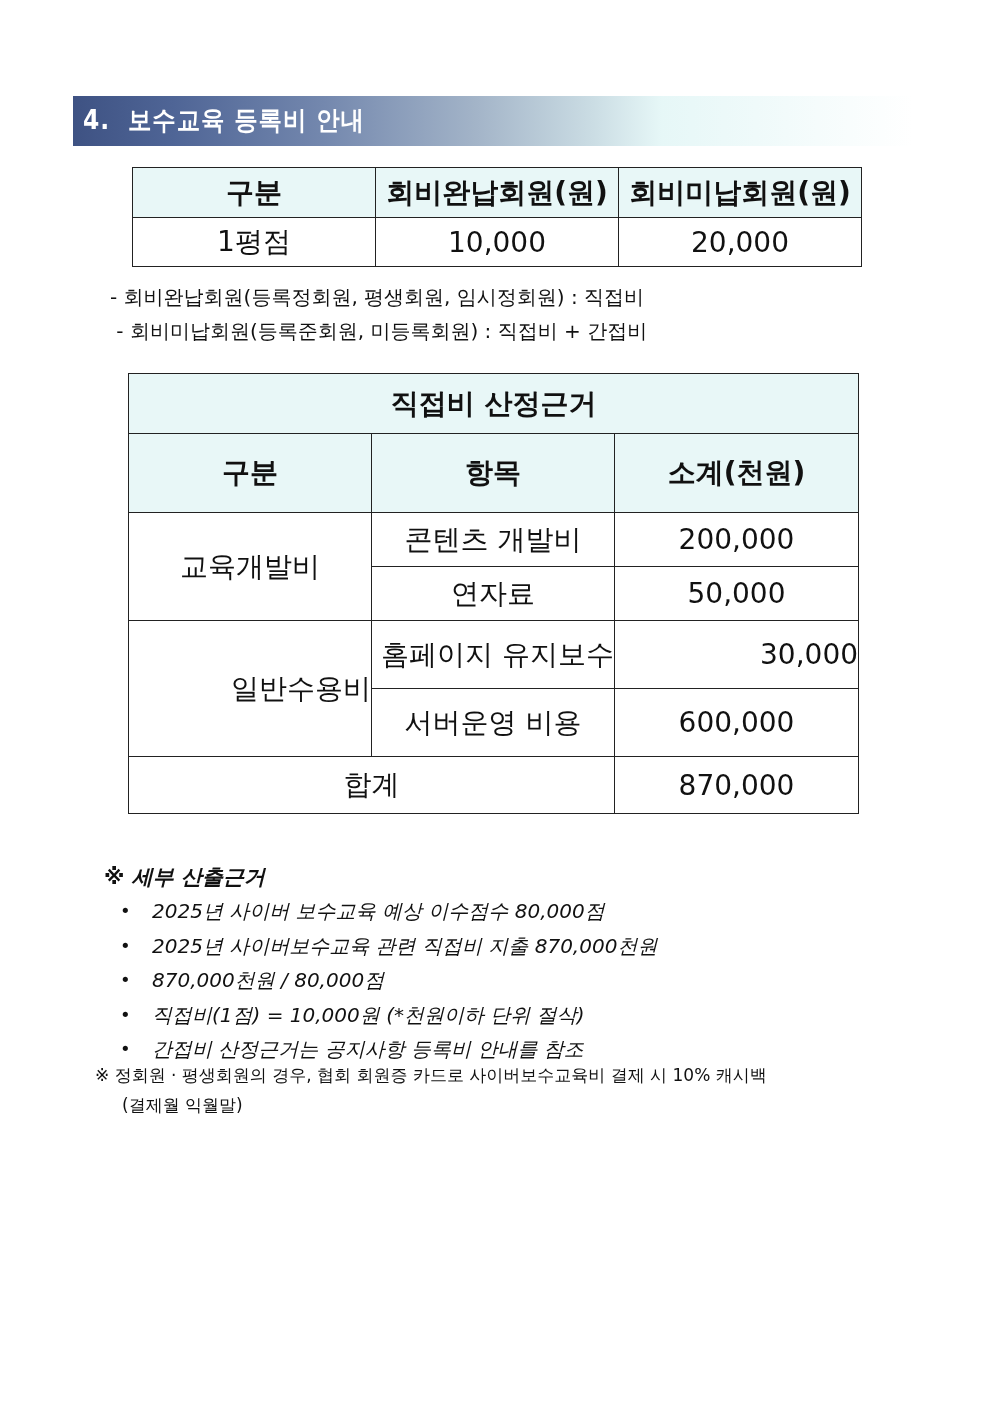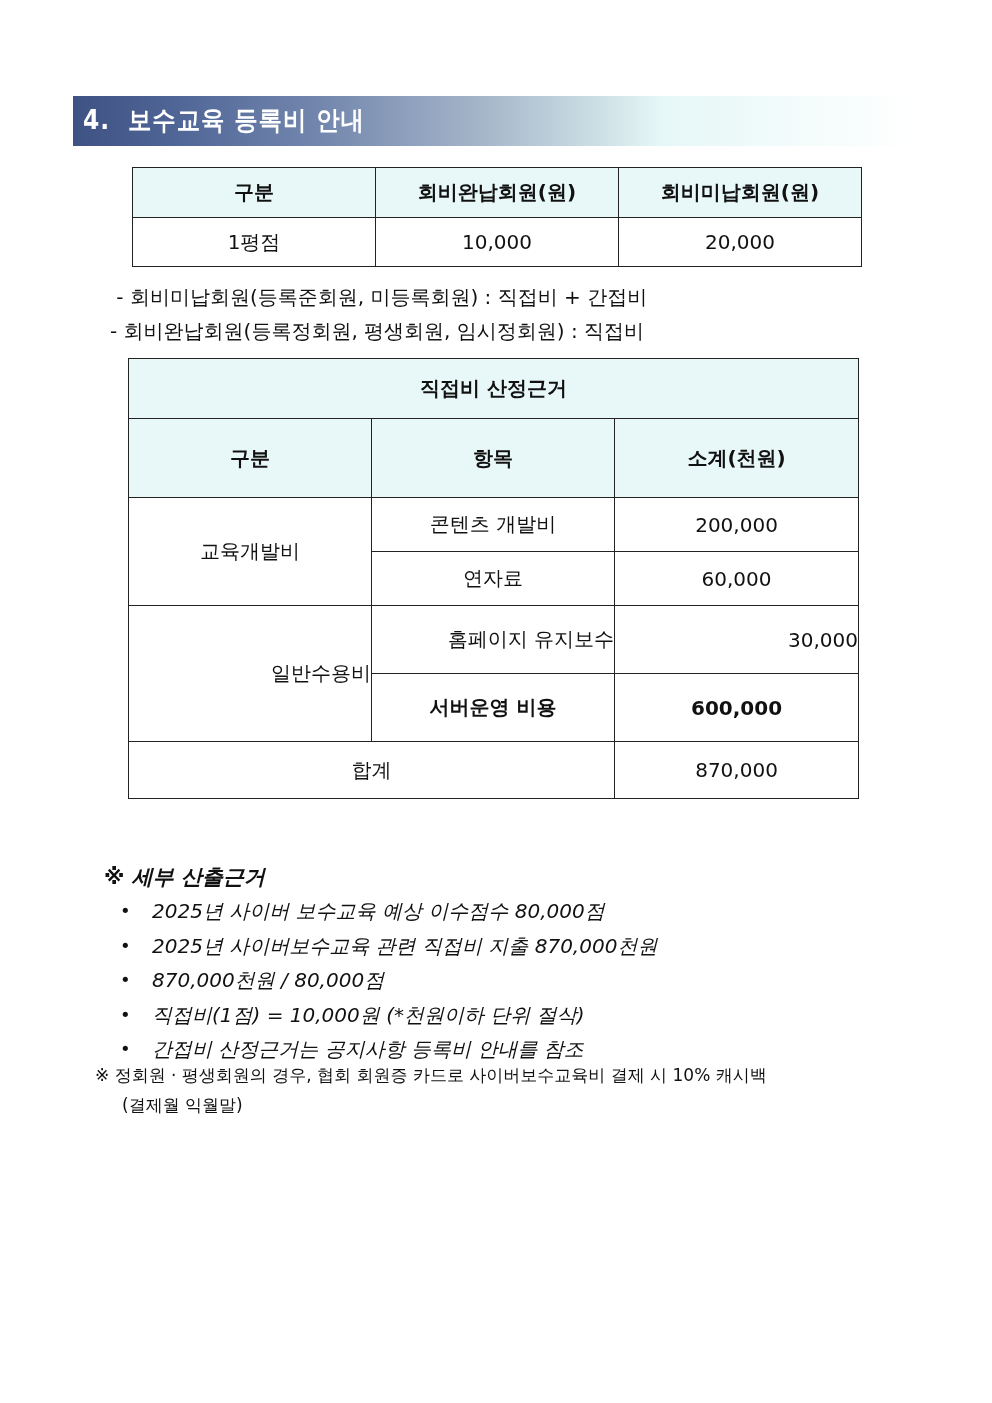--- a/index.html
+++ b/index.html
@@ -46,21 +46,21 @@
     table {
       border-collapse: collapse;
       position: absolute;
       table-layout: fixed;
     }
     td, th {
       border: 1px solid #222222;
       text-align: center;
       vertical-align: middle;
       padding: 0;
-      font-size: 20px;
+      font-size: 28px;
       margin-top: 22px;
     }
     th {
       background: #e8f7f7;
       font-weight: bold;
     }
     .fee-table {
       left: 132px;
       top: 167px;
       width: 729px;
@@ -70,30 +70,30 @@
     .notes {
       position: absolute;
       left: 110px;
       top: 280px;
       font-size: 20px;
       line-height: 34px;
     }
     .notes div { white-space: pre; }
     .basis-table {
       left: 128px;
-      top: 358px;
+      top: 373px;
       width: 730px;
       border-radius: 18px;
     }
     .basis-table .title-row th { height: 59px; }
     .basis-table .head-row th { height: 78px; }
     .basis-table .r1 td { height: 53px; }
     .basis-table .r2 td { height: 53px; }
     .basis-table .r3 td { height: 67px; text-align: right; }
-    .basis-table .r4 td { height: 67px; font-weight: bold; }
+    .basis-table .r4 td { height: 67px; }
     .basis-table .r5 td { height: 56px; }
     .detail {
       position: absolute;
       left: 104px;
       top: 860px;
       font-size: 20px;
       font-style: italic;
     }
     .detail-title {
       font-weight: bold;
@@ -151,22 +151,22 @@
   </tr>
   <tr>
     <td>1평점</td>
     <td>10,000</td>
     <td>20,000</td>
   </tr>
 </tbody>
   </table>
 
 <div class="notes">
+  <div>- 회비완납회원(등록정회원, 평생회원, 임시정회원) : 직접비</div>
   <div> - 회비미납회원(등록준회원, 미등록회원) : 직접비 + 간접비</div>
-  <div>- 회비완납회원(등록정회원, 평생회원, 임시정회원) : 직접비</div>
 </div>
 
 <table class="basis-table">
   <colgroup>
       <col style="width:243px">
       <col style="width:243px">
       <col style="width:244px">
     </colgroup>
   <tbody>
       <tr class="title-row">
@@ -177,21 +177,21 @@
     <th>항목</th>
     <th>소계(천원)</th>
   </tr>
   <tr class="r1">
     <td rowspan="2">교육개발비</td>
     <td>콘텐츠 개발비</td>
     <td>200,000</td>
   </tr>
   <tr class="r2">
     <td>연자료</td>
-    <td>60,000</td>
+    <td>50,000</td>
   </tr>
   <tr class="r3">
     <td rowspan="2">일반수용비</td>
     <td>홈페이지 유지보수</td>
     <td>30,000</td>
   </tr>
   <tr class="r4">
     <td>서버운영 비용</td>
     <td>600,000</td>
   </tr>

